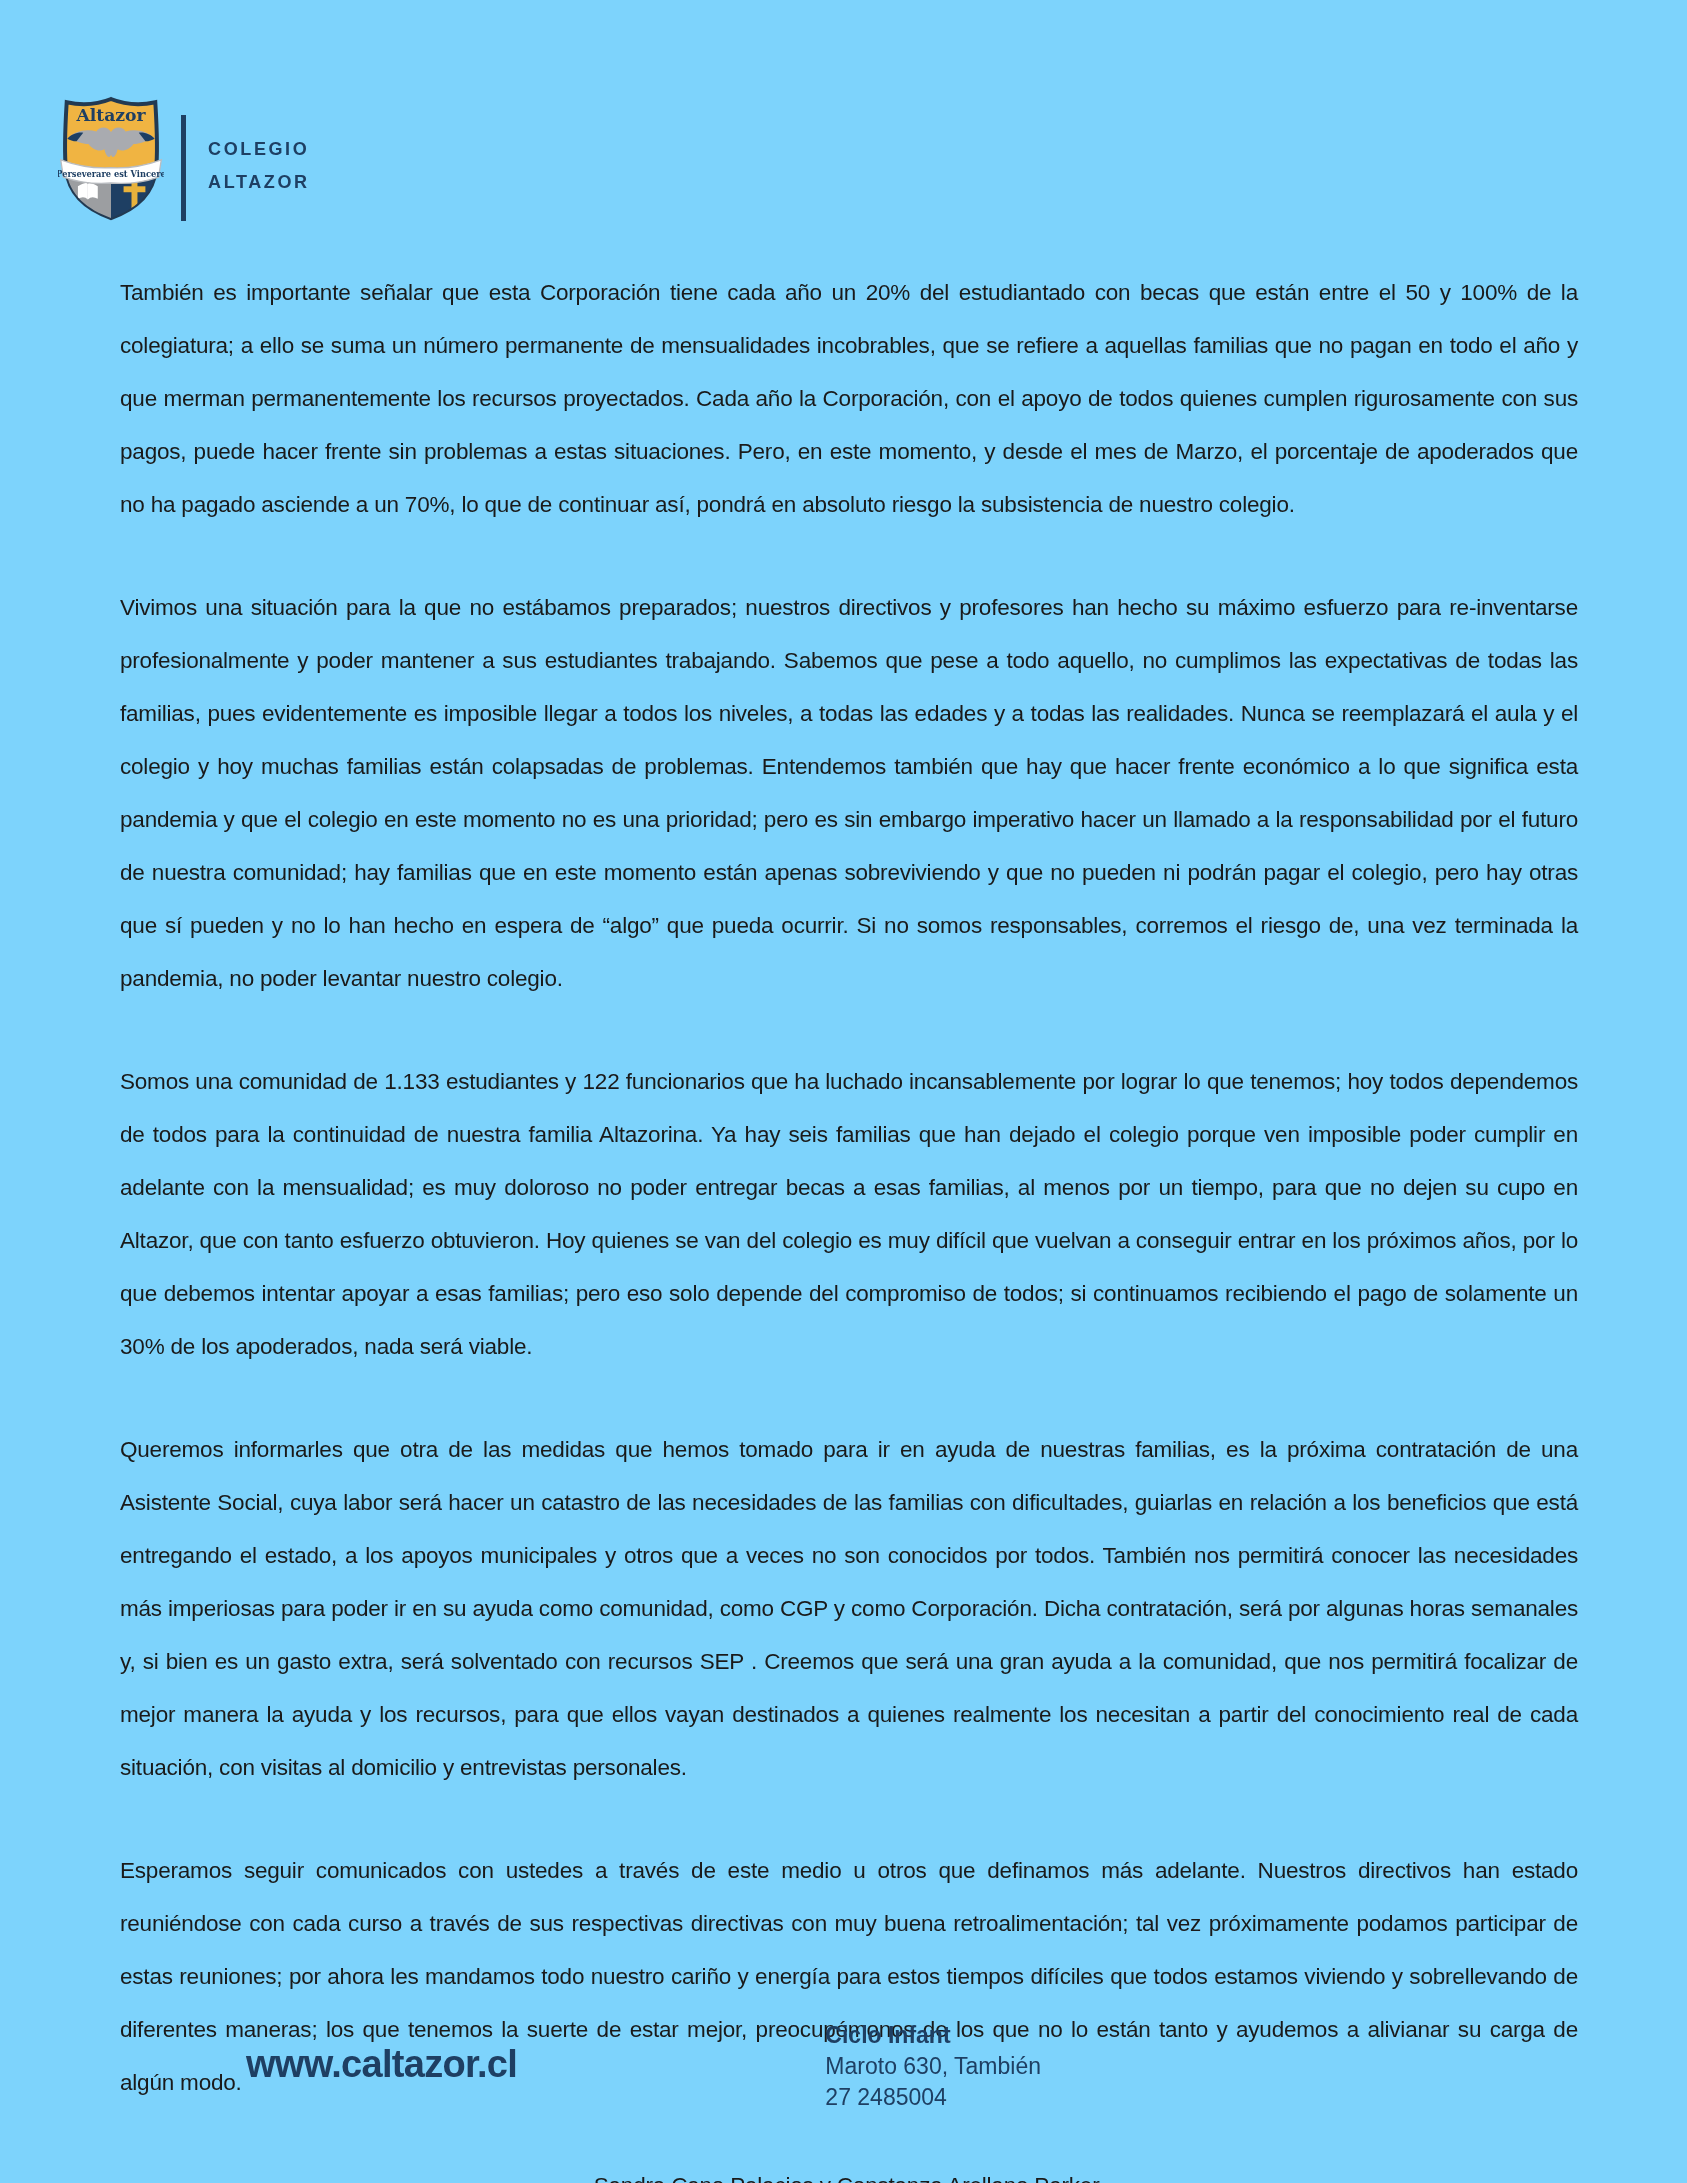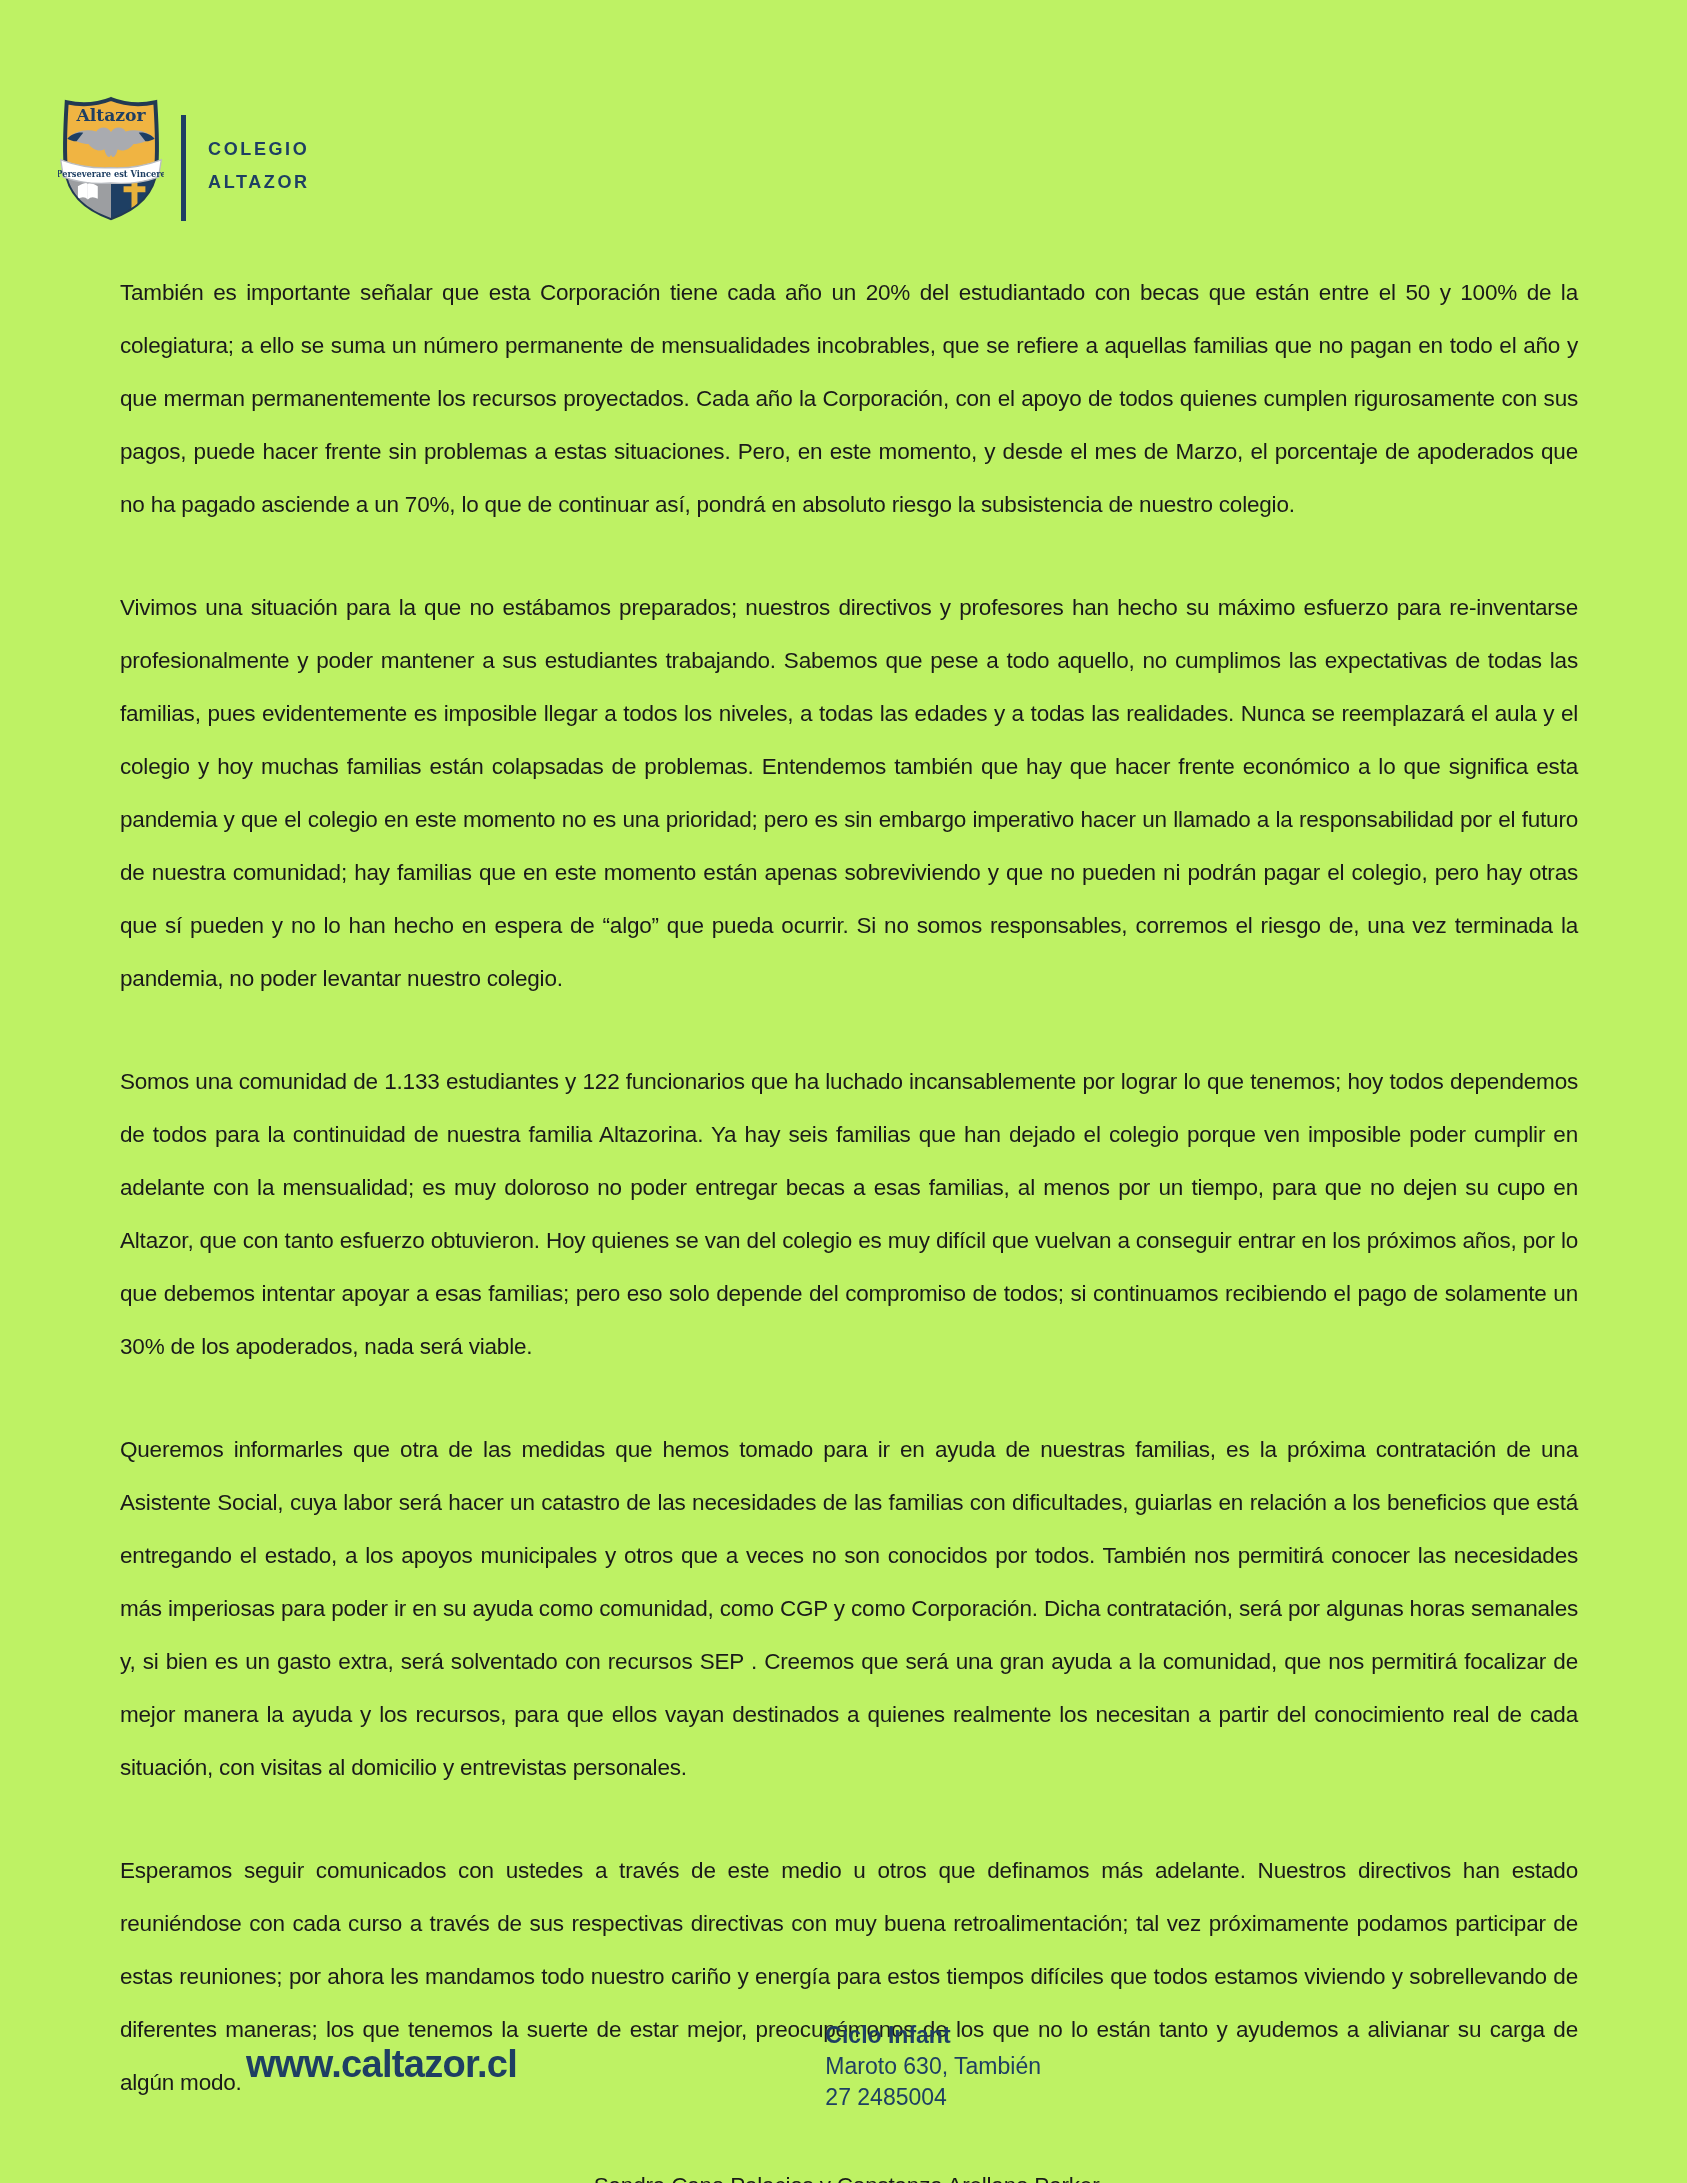--- a/index.html
+++ b/index.html
@@ -2,21 +2,21 @@
 <html lang="es" style="font-size:10.6px"><head>
 <meta charset="utf-8">
 <title>Colegio Altazor - Comunicado</title>
 <style>
   html, body { margin: 0; padding: 0; background: #e8e8e8; }
   .page {
     position: relative;
     width: 1687px;
     height: 2183px;
     margin: 0 auto;
-    background: #bef264;
+    background: #7dd3fc;
     font-family: "Liberation Sans", sans-serif;
     overflow: hidden;
   }
 
   
   .header {
     position: absolute;
     top: 95px;
     left: 58px;
     display: flex;

